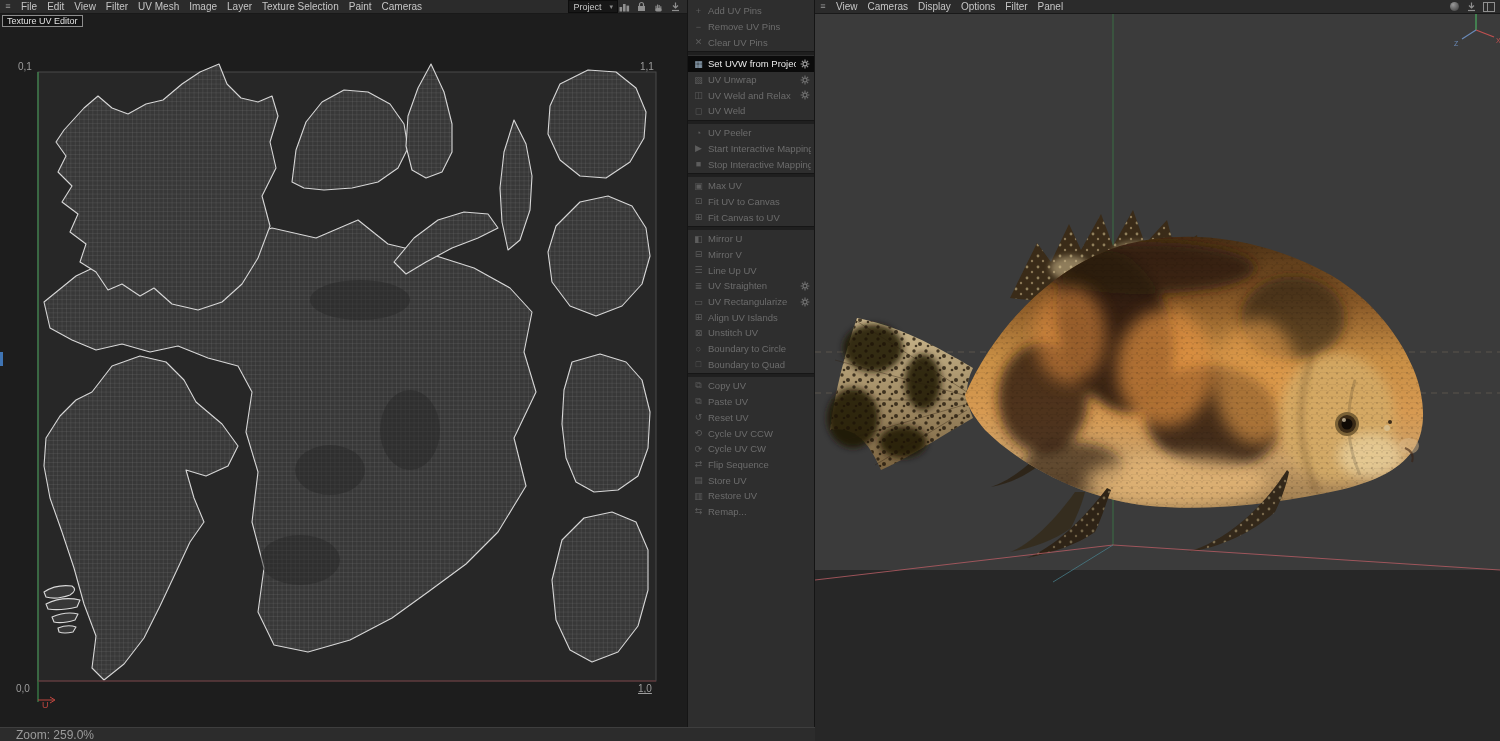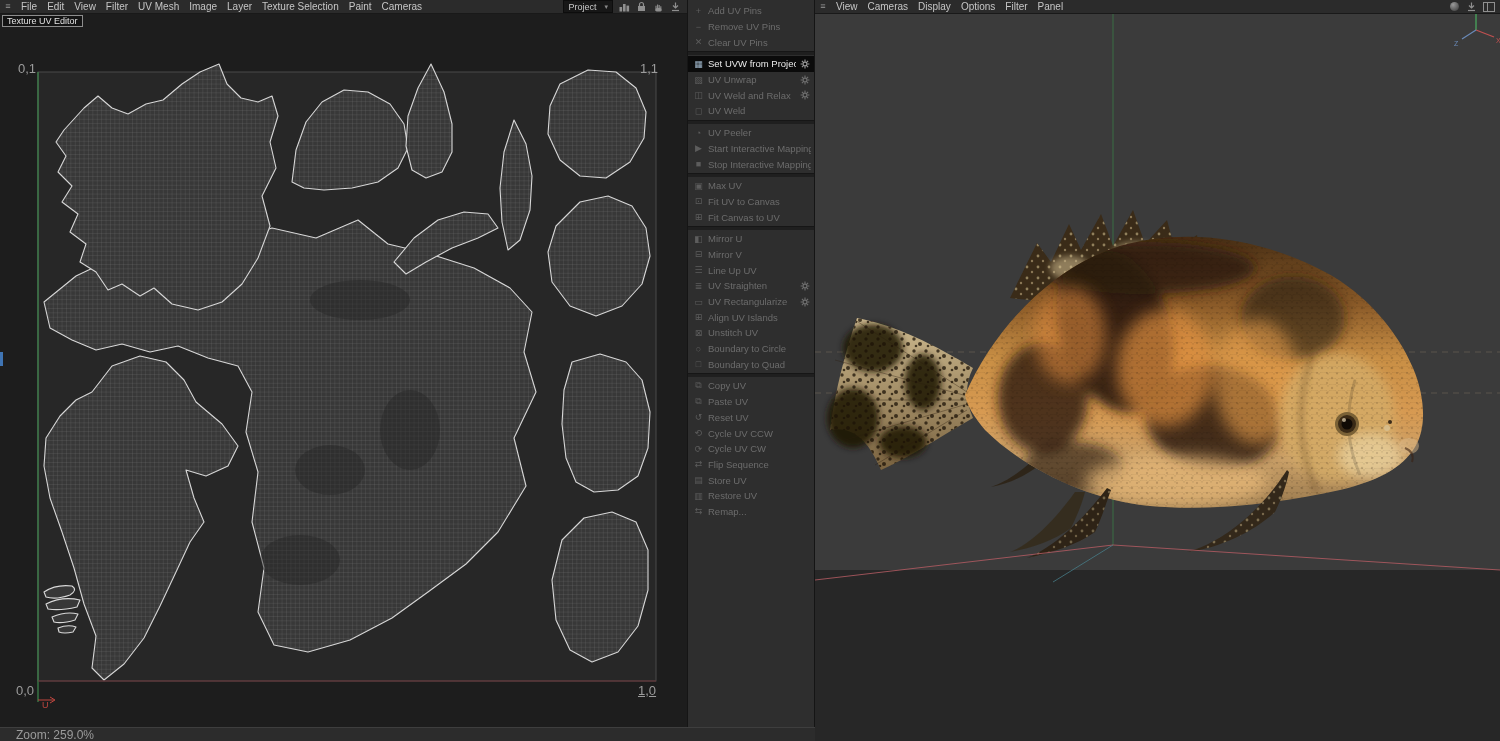--- a/index.html
+++ b/index.html
@@ -12,32 +12,32 @@
   .pane-right{left:815px;width:685px;background:#3b3b3b;}
 
   .menubar{position:absolute;left:0;top:0;right:0;height:13px;background:#2b2b2b;
            border-bottom:1px solid #191919;display:flex;align-items:center;
            font-size:10px;color:#c6c6c6;z-index:5;}
   .hamburger{width:16px;text-align:center;color:#9a9a9a;font-size:9px;line-height:13px;}
   .menu-items{display:flex;align-items:center;}
   .menu-item{padding:0 5px;white-space:nowrap;cursor:default;line-height:13px;}
   .spacer{flex:1;}
   .select{display:flex;align-items:center;background:#171717;border:1px solid #0d0d0d;
-          height:11px;padding:0 4px;font-size:9px;color:#c9c9c9;gap:8px;margin-right:5px;}
+          height:11px;padding:0 4px;font-size:9px;color:#c9c9c9;gap:8px;}
   .caret{font-size:7px;color:#8a8a8a;}
   .bar-icons{display:flex;gap:4px;align-items:center;padding-right:5px;}
   .bar-icon{width:13px;height:11px;display:flex;align-items:center;justify-content:center;}
 
   .uv-tab{position:absolute;left:2px;top:15px;border:1px solid #8d8d8d;background:#141414;
           color:#e2e2e2;font-size:9px;padding:0 4px;z-index:6;white-space:nowrap;}
   .left-tick{position:absolute;left:0;top:352px;width:3px;height:14px;background:#3f74b3;z-index:7;}
 
   svg.layer{position:absolute;left:0;top:0;z-index:1;display:block;}
 
-  .corner-label{position:absolute;font-size:13px;color:#9c9c9c;z-index:4;white-space:nowrap;text-align:center;}
+  .corner-label{position:absolute;font-size:10px;color:#9c9c9c;z-index:4;white-space:nowrap;text-align:center;}
   .axis-label-u{position:absolute;left:42px;top:700px;font-size:9px;color:#c0463f;z-index:4;}
 
   .statusbar{position:absolute;left:0;top:727px;width:815px;height:14px;background:#2c2c2c;
              border-top:1px solid #3e3e3e;z-index:8;display:flex;align-items:center;
              font-size:12px;color:#9b9b9b;padding-left:16px;box-sizing:border-box;}
 
   .cmd-list{position:absolute;top:3px;left:0;right:0;}
   .cmd-row{display:flex;align-items:center;height:15.7px;font-size:9.5px;color:#c9c9c9;
            padding:0 3px 0 5px;gap:4px;cursor:default;}
   .cmd-row.disabled{color:#6c6c6c;}

